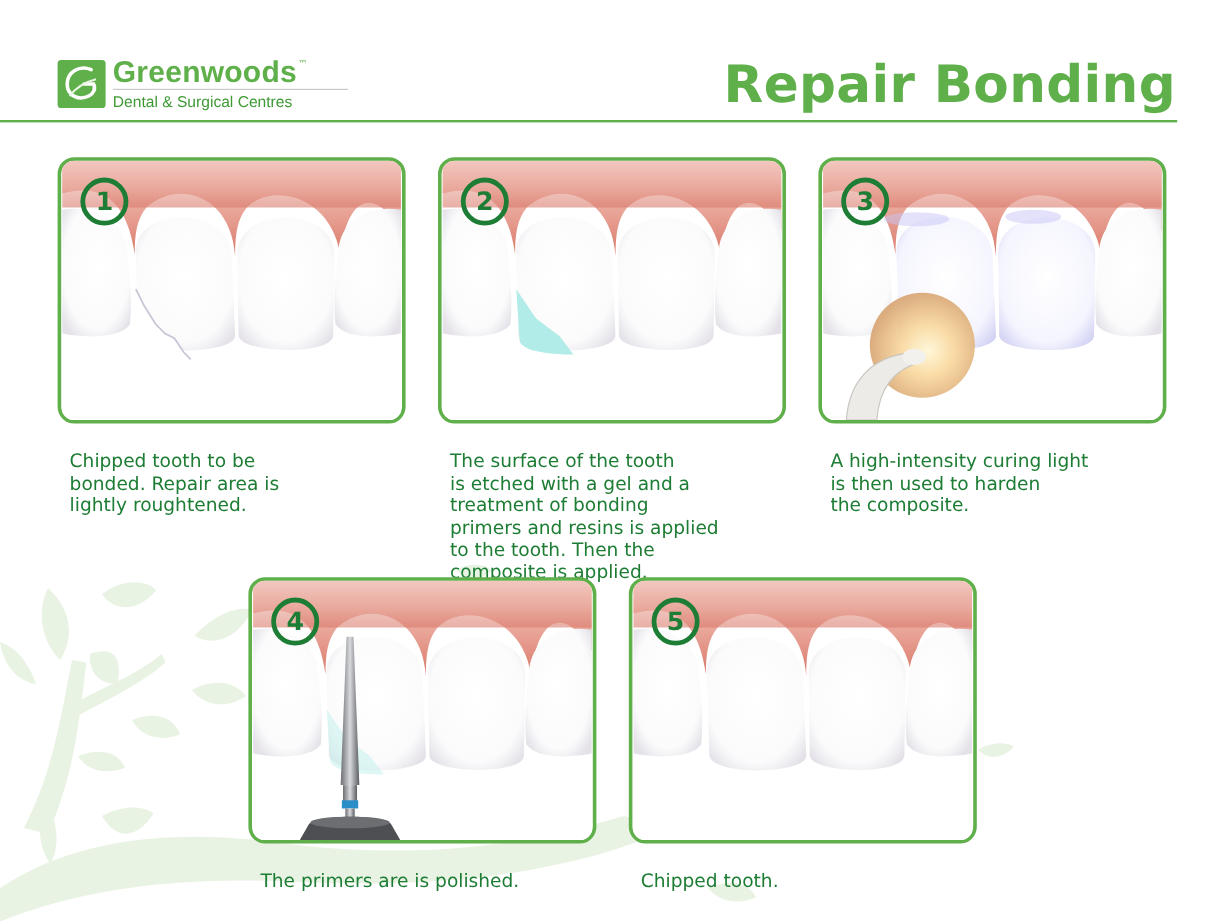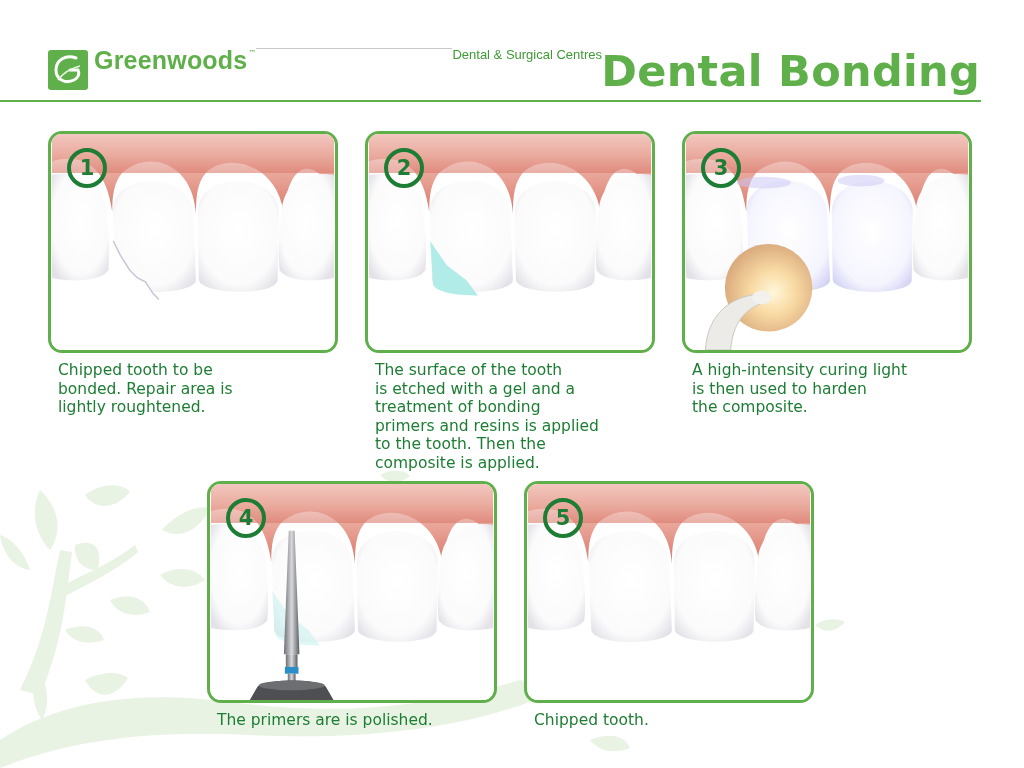--- a/index.html
+++ b/index.html
@@ -6,35 +6,35 @@
   html, body { width: 1024px; height: 768px; overflow: hidden; background: #ffffff; }
   body { position: relative; font-family: "DejaVu Sans", "Liberation Sans", sans-serif; }
 
   
   .bg-tree { position: absolute; left: 0; top: 440px; width: 860px; height: 328px; z-index: 0; }
 
   
   .logo { position: absolute; left: 48px; top: 47px; display: flex; align-items: flex-start; z-index: 2; }
   .logo-mark { width: 40px; height: 40px; background: #5fb04a; border-radius: 3px; position: relative; margin-right: 6px; margin-top: 3px; }
   .logo-mark svg { position: absolute; left: 0; top: 0; }
-  .logo-text { display: flex; flex-direction: row; }
+  .logo-text { display: flex; flex-direction: column; }
   .logo-name { font-family: "Liberation Sans", sans-serif; font-weight: bold; font-size: 25px; color: #5fb04a; line-height: 26px; letter-spacing: 0.2px; }
   .logo-tm { font-size: 8px; vertical-align: top; color: #5fb04a; margin-left: 1px; position: relative; top: 2px; }
   .logo-rule { height: 1px; background: #c9c9c9; width: 196px; margin: 1px 0 2px 0; }
   .logo-sub { font-family: "Liberation Sans", sans-serif; font-size: 13px; color: #3f9a35; line-height: 15px; }
 
   .page-title { position: absolute; right: 44px; top: 45px; font-family: "DejaVu Sans", sans-serif; font-weight: bold; font-size: 43px; color: #5fb04a; letter-spacing: 0.3px; line-height: 52px; z-index: 2; }
   .header-rule { position: absolute; left: 0; top: 100px; width: 981px; height: 2px; background: #5fb04a; z-index: 2; }
 
   
   .step { position: absolute; width: 290px; z-index: 1; }
   .panel { position: relative; width: 290px; height: 222px; border: 3px solid #5fb04a; border-radius: 14px; overflow: hidden; background: #ffffff; }
   .panel svg.scene { position: absolute; left: 0; top: 0; }
   .badge { position: absolute; left: 16px; top: 14px; width: 40px; height: 40px; border: 4px solid #1e7d34; border-radius: 50%; display: flex; align-items: center; justify-content: center; font-family: "DejaVu Sans", sans-serif; font-weight: bold; font-size: 21px; color: #1e7d34; z-index: 3; }
-  .caption { margin-top: 8px; margin-left: 10px; font-family: "DejaVu Sans", sans-serif; font-size: 15.5px; line-height: 18.5px; color: #1e7d34; white-space: pre-line; }
+  .caption { margin-top: 22px; margin-left: 10px; font-family: "DejaVu Sans", sans-serif; font-size: 15.5px; line-height: 18.5px; color: #1e7d34; white-space: pre-line; }
 
   #step1 { left: 48px; top: 131px; }
   #step2 { left: 365px; top: 131px; }
   #step3 { left: 682px; top: 131px; }
   #step4 { left: 207px; top: 481px; }
   #step5 { left: 524px; top: 481px; }
 </style>
 </head>
 <body>
 
@@ -69,21 +69,21 @@
   </div>
   <div class="logo-text">
     <div>
       <span class="logo-name">Greenwoods</span><span class="logo-tm">™</span>
     </div>
     <div class="logo-rule"></div>
     <div class="logo-sub">Dental &amp; Surgical Centres</div>
   </div>
 </div>
 
-<h1 class="page-title">Dental Bonding</h1>
+<h1 class="page-title">Repair Bonding</h1>
 <div class="header-rule"></div>
 
 <svg width="0" height="0" style="position:absolute">
   <defs>
     <linearGradient id="gumGrad" x1="0" y1="0" x2="0" y2="1">
       <stop offset="0" stop-color="#f2c7bf"></stop>
       <stop offset="0.55" stop-color="#e8a396"></stop>
       <stop offset="1" stop-color="#d9796a"></stop>
     </linearGradient>
     <radialGradient id="toothGrad" cx="0.5" cy="0.45" r="0.65">

